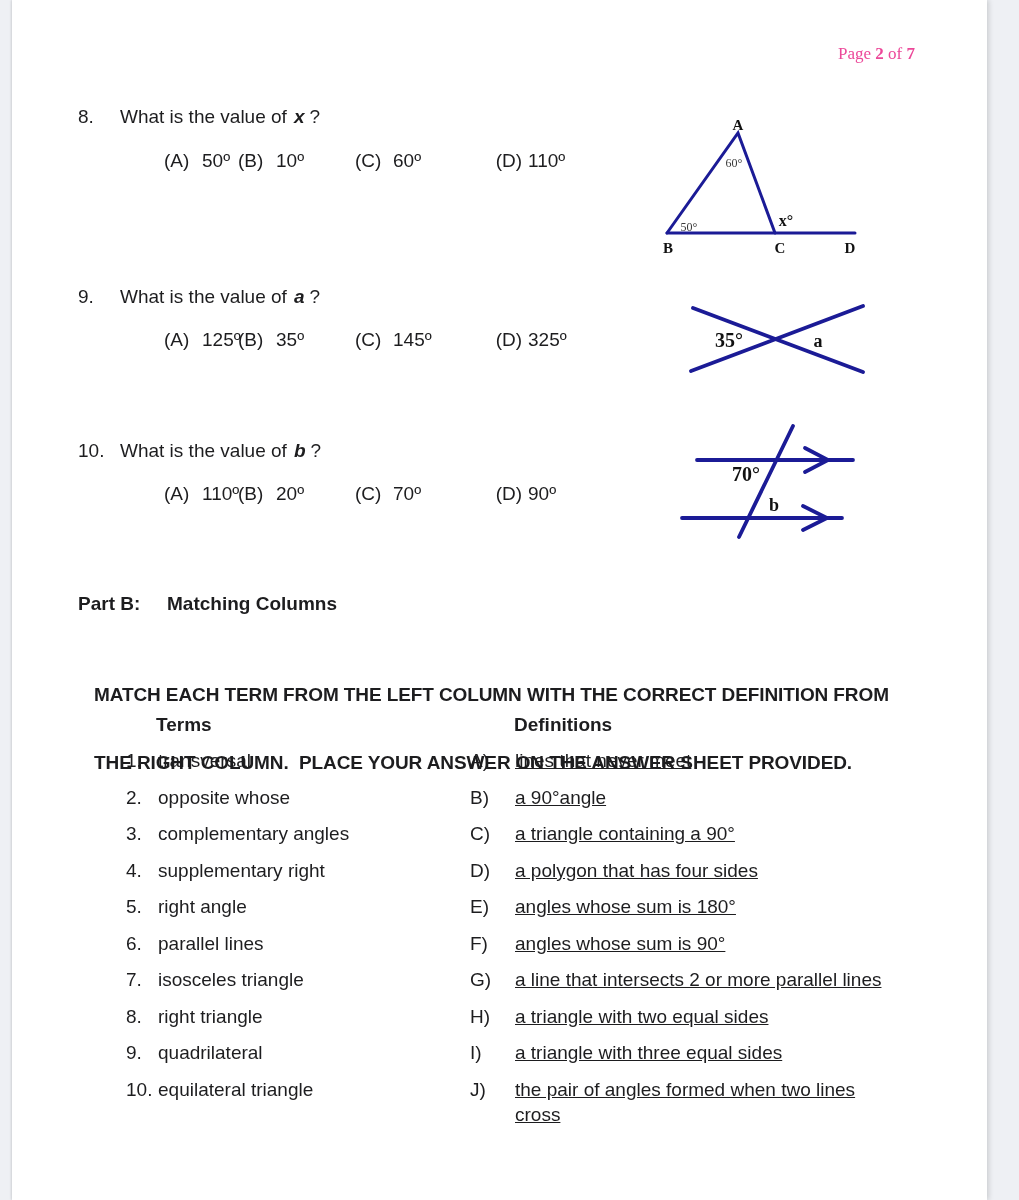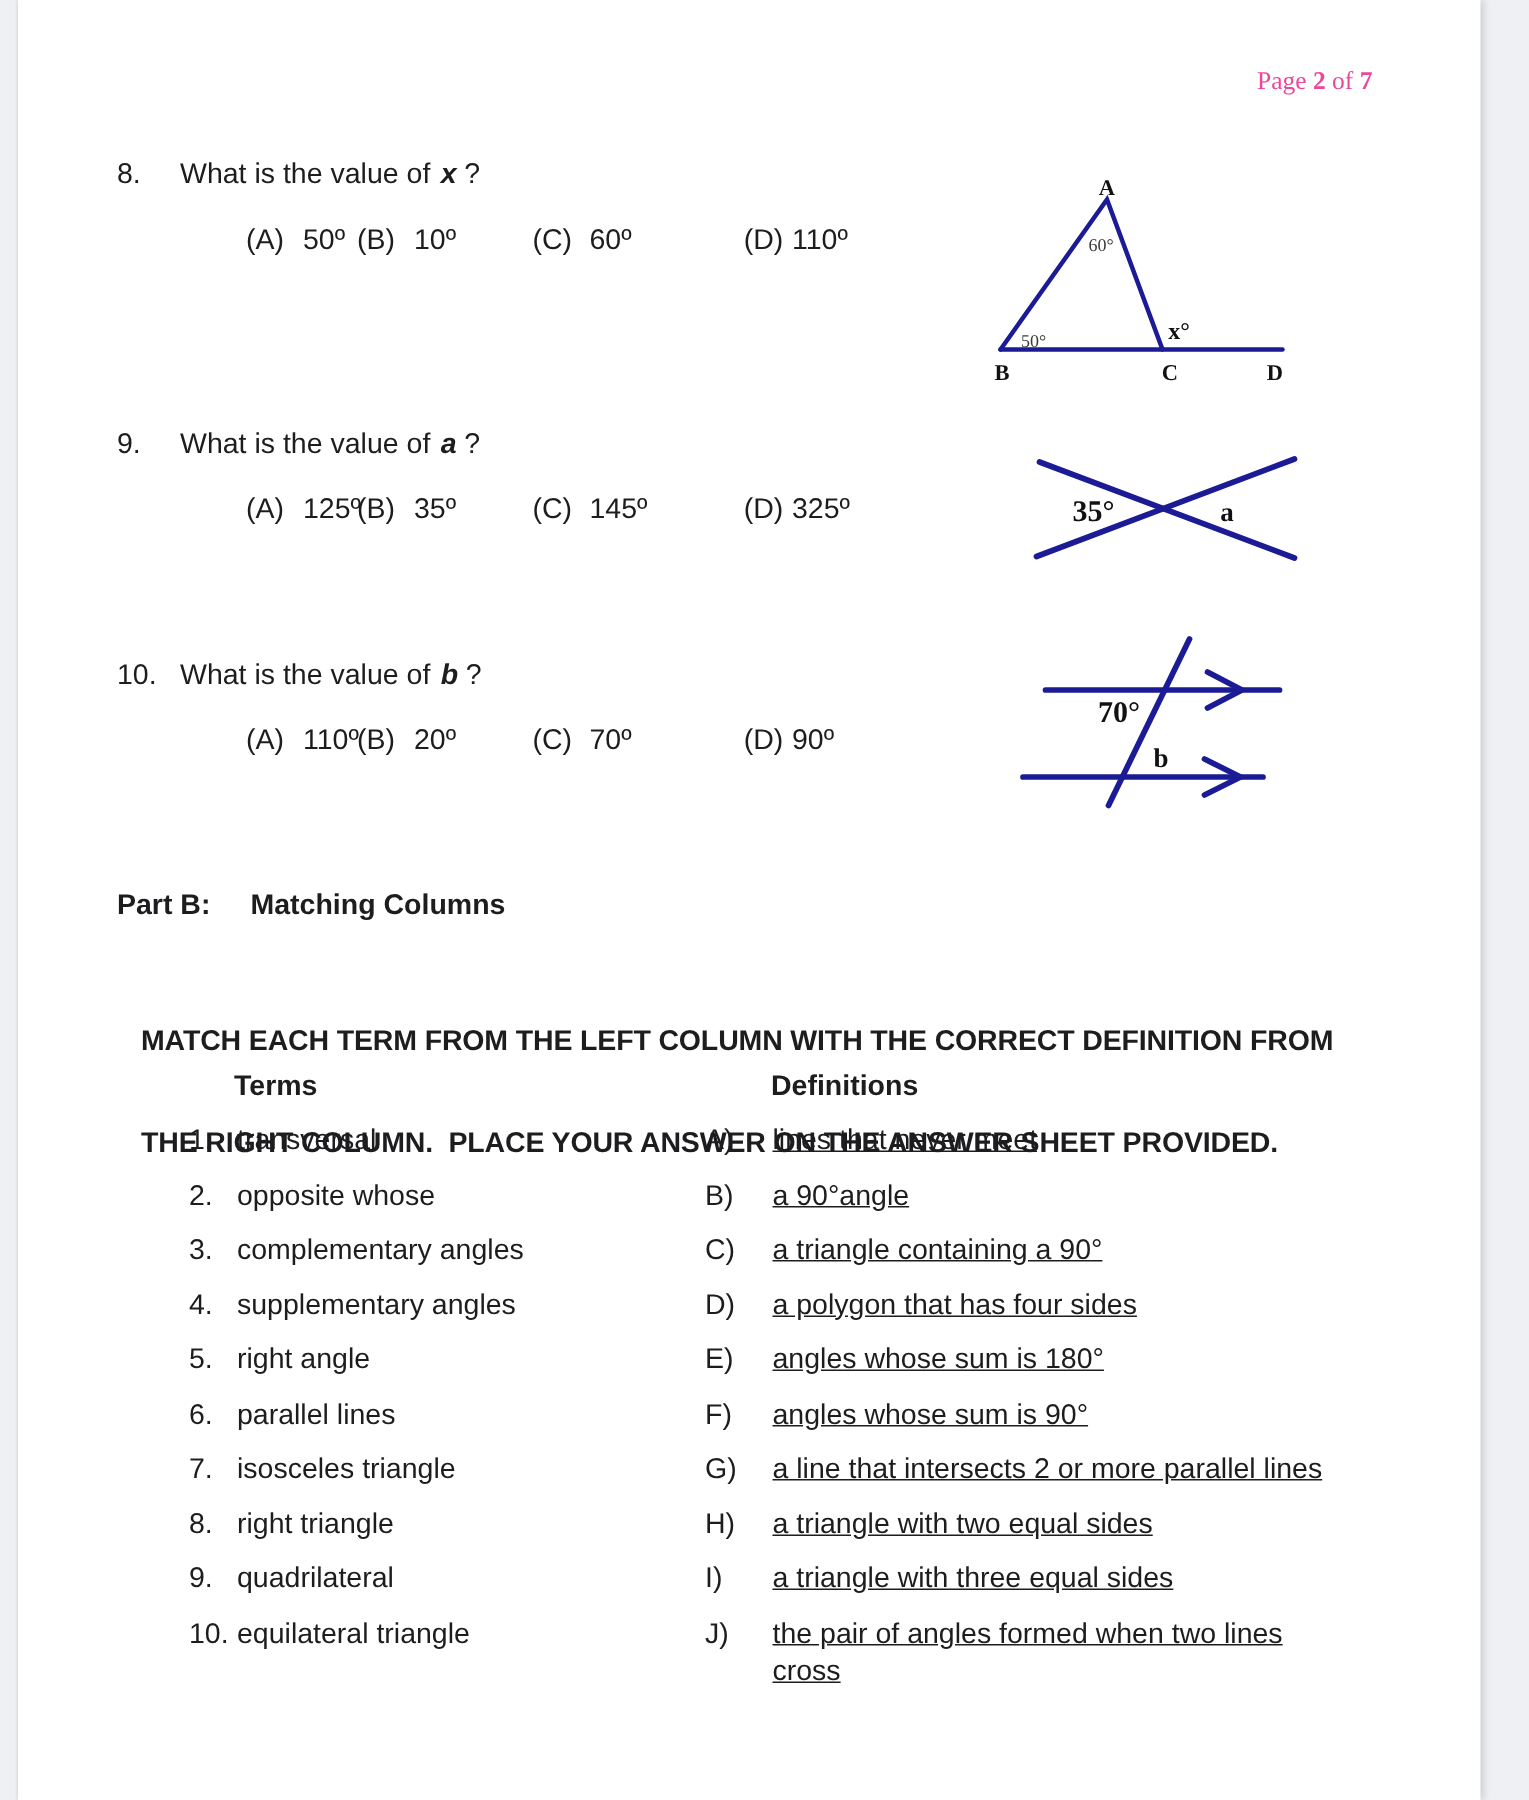--- a/index.html
+++ b/index.html
@@ -142,21 +142,21 @@
     <div class="mrow">
         <span class="tnum">2.</span>
         <span class="ttext">opposite whose</span>
       </div>
     <div class="mrow">
         <span class="tnum">3.</span>
         <span class="ttext">complementary angles</span>
       </div>
     <div class="mrow">
         <span class="tnum">4.</span>
-        <span class="ttext">supplementary angles</span>
+        <span class="ttext">supplementary right</span>
       </div>
     <div class="mrow">
         <span class="tnum">5.</span>
         <span class="ttext">right angle</span>
       </div>
     <div class="mrow">
         <span class="tnum">6.</span>
         <span class="ttext">parallel lines</span>
       </div>
     <div class="mrow">

